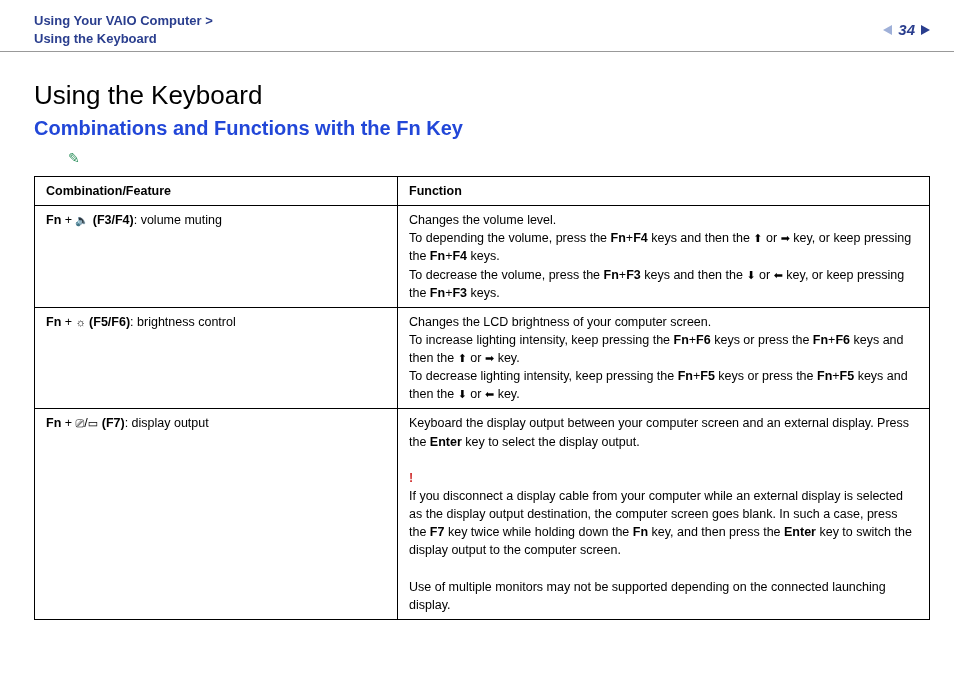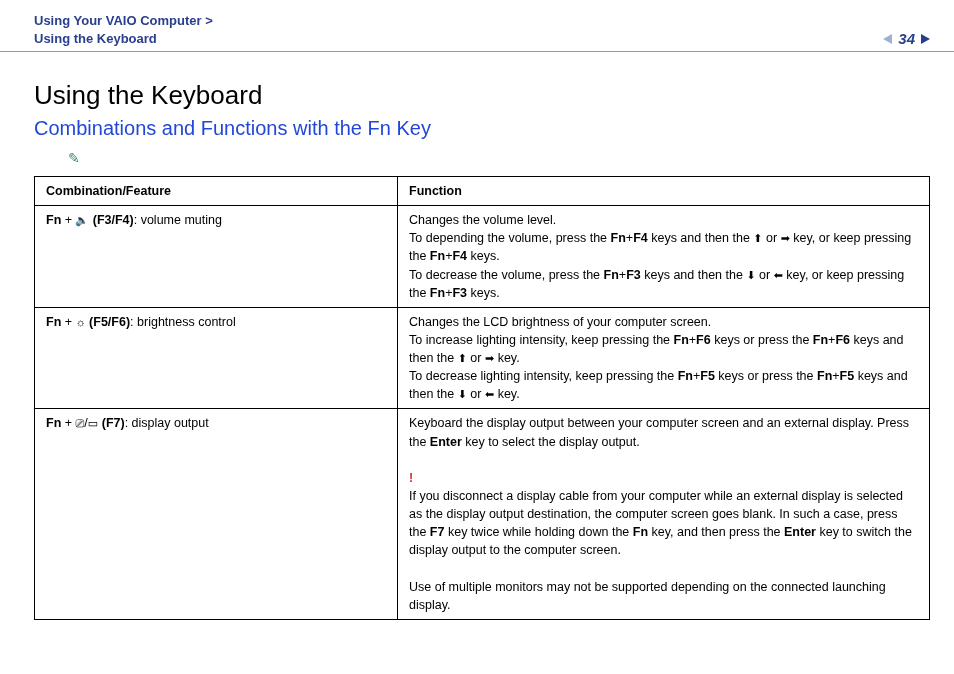--- a/index.html
+++ b/index.html
@@ -8,21 +8,21 @@
     padding: 0;
     width: 954px;
     height: 674px;
     background: #fff;
     color: #000;
     font-size: 13px;
   }
   .header {
     display: flex;
     justify-content: space-between;
-    align-items: flex-end;
+    align-items: center;
     padding: 12px 24px 4px 34px;
     border-bottom: 1px solid #999;
   }
   .breadcrumb {
     color: #2a3e8e;
     font-weight: bold;
     font-size: 13px;
     line-height: 1.35;
   }
   .pager {
@@ -41,21 +41,21 @@
     font-weight: normal;
     font-size: 26px;
     margin: 10px 0 6px 0;
   }
   .intro {
     font-size: 14px;
     margin: 0 0 18px 0;
   }
   h2.section-title {
     color: #2247d8;
-    font-weight: normal;
+    font-weight: bold;
     font-size: 20px;
     margin: 0 0 10px 0;
   }
   .note-block {
     margin: 4px 0 10px 34px;
     font-size: 12.5px;
   }
   .note-icon {
     color: #2a8e5a;
     font-size: 14px;

